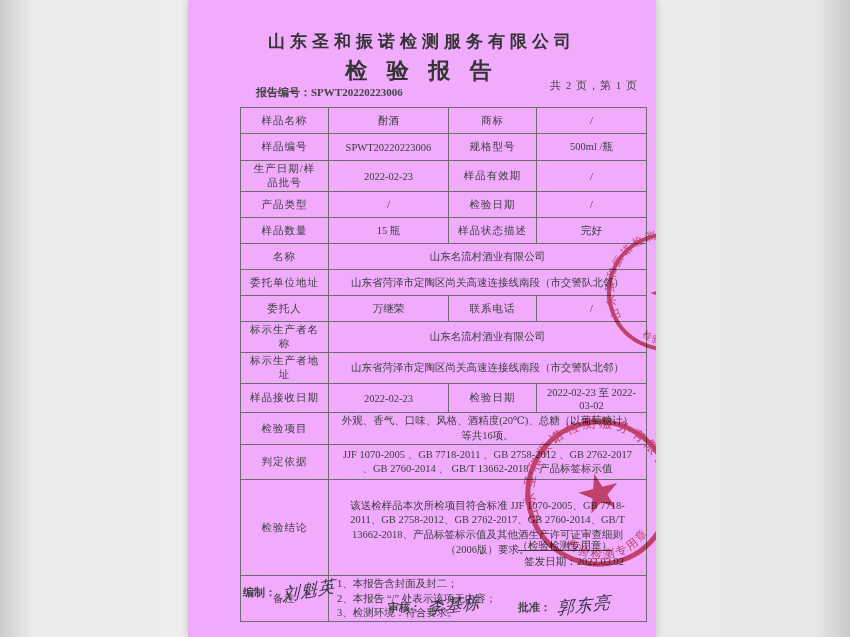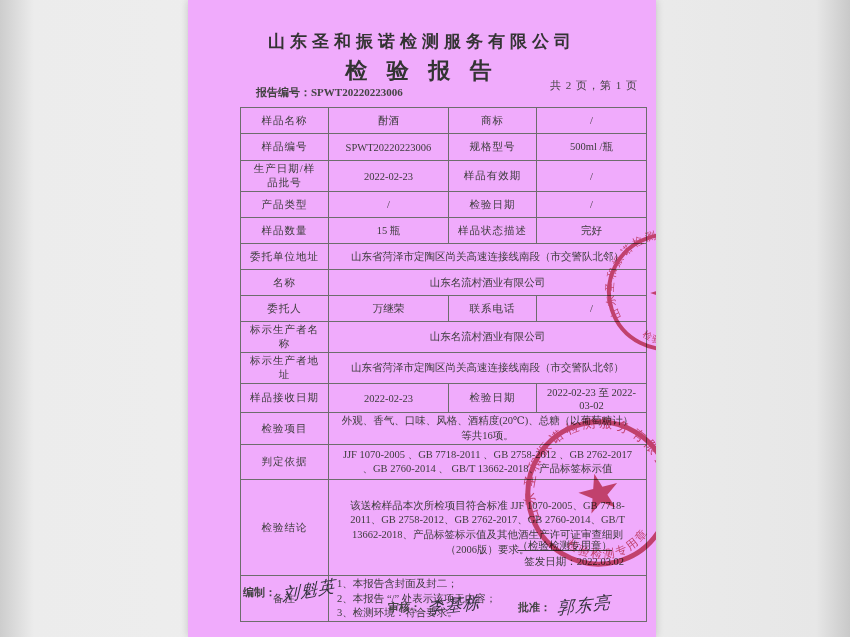--- a/index.html
+++ b/index.html
@@ -99,26 +99,26 @@
       <td class="lab">检验日期</td>
       <td>/</td>
     </tr>
     <tr class="h25">
       <td class="lab">样品数量</td>
       <td>15 瓶</td>
       <td class="lab">样品状态描述</td>
       <td>完好</td>
     </tr>
     <tr class="h25">
+      <td class="lab">名称</td>
+      <td colspan="3">山东名流村酒业有限公司</td>
+    </tr>
+    <tr class="h25">
       <td class="lab">委托单位地址</td>
       <td colspan="3">山东省菏泽市定陶区尚关高速连接线南段（市交警队北邻）</td>
-    </tr>
-    <tr class="h25">
-      <td class="lab">名称</td>
-      <td colspan="3">山东名流村酒业有限公司</td>
     </tr>
     <tr class="h25">
       <td class="lab">委托人</td>
       <td>万继荣</td>
       <td class="lab">联系电话</td>
       <td>/</td>
     </tr>
     <tr class="h23">
       <td class="lab">标示生产者名称</td>
       <td colspan="3">山东名流村酒业有限公司</td>

